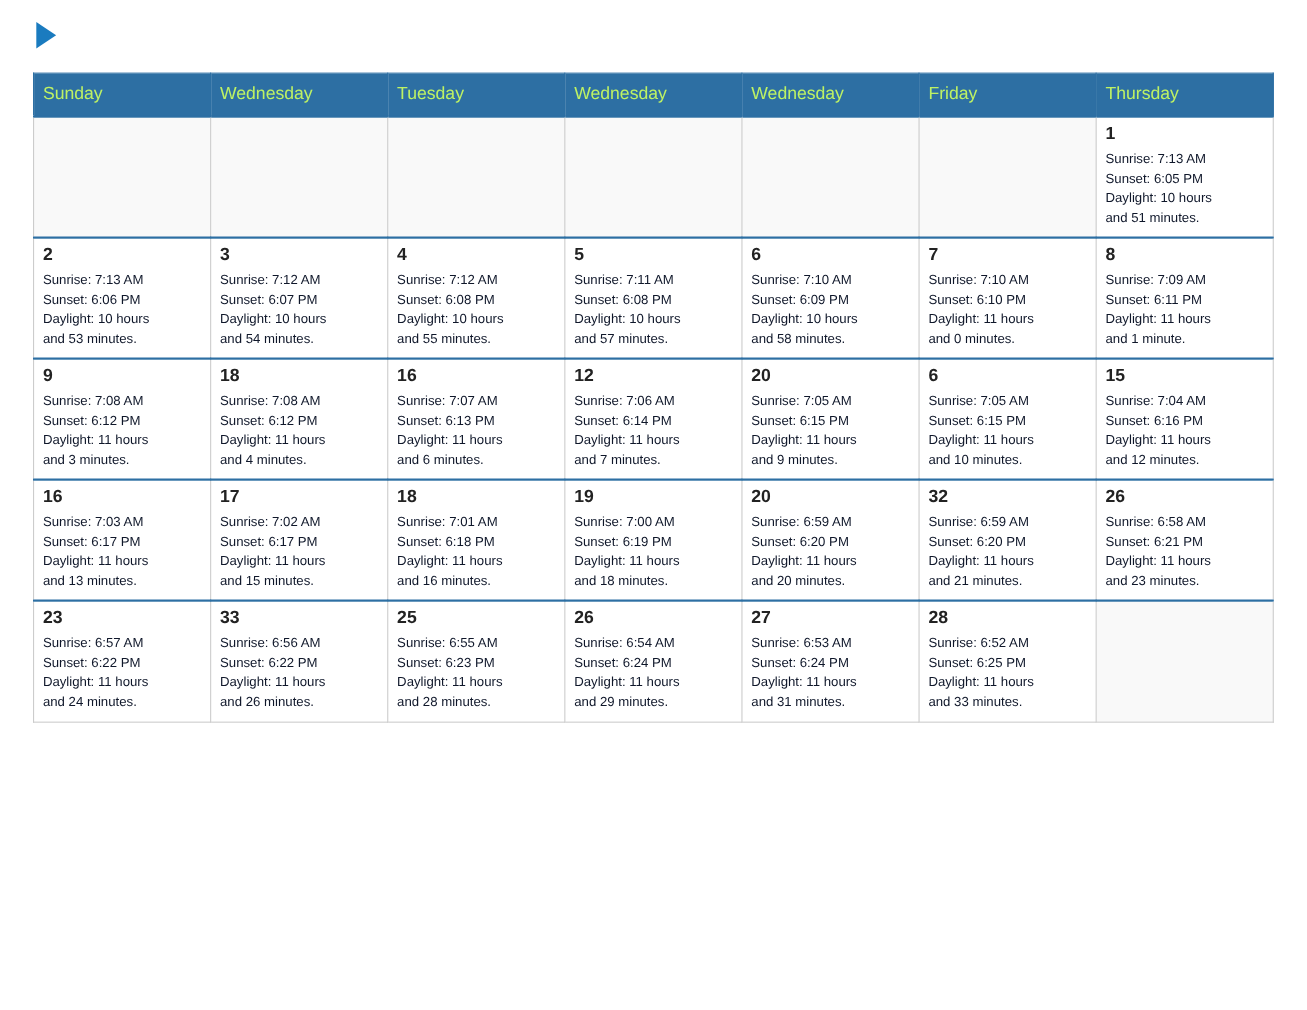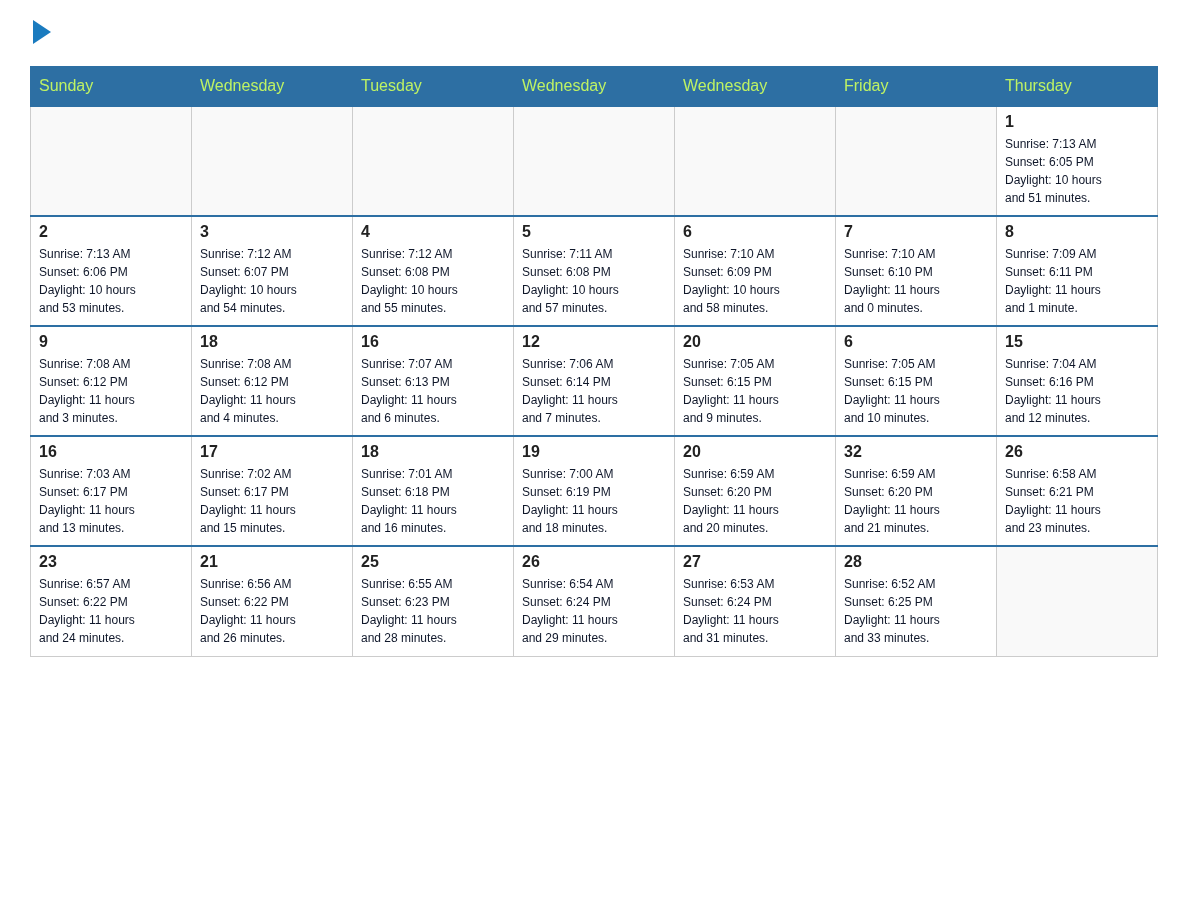--- a/index.html
+++ b/index.html
@@ -236,21 +236,21 @@
           <span class="day-number">26</span>
           <div class="day-info">Sunrise: 6:58 AM<br>Sunset: 6:21 PM<br>Daylight: 11 hours<br>and 23 minutes.</div>
         </td>
       </tr>
       <tr>
         <td>
           <span class="day-number">23</span>
           <div class="day-info">Sunrise: 6:57 AM<br>Sunset: 6:22 PM<br>Daylight: 11 hours<br>and 24 minutes.</div>
         </td>
         <td>
-          <span class="day-number">21</span>
+          <span class="day-number">33</span>
           <div class="day-info">Sunrise: 6:56 AM<br>Sunset: 6:22 PM<br>Daylight: 11 hours<br>and 26 minutes.</div>
         </td>
         <td>
           <span class="day-number">25</span>
           <div class="day-info">Sunrise: 6:55 AM<br>Sunset: 6:23 PM<br>Daylight: 11 hours<br>and 28 minutes.</div>
         </td>
         <td>
           <span class="day-number">26</span>
           <div class="day-info">Sunrise: 6:54 AM<br>Sunset: 6:24 PM<br>Daylight: 11 hours<br>and 29 minutes.</div>
         </td>

